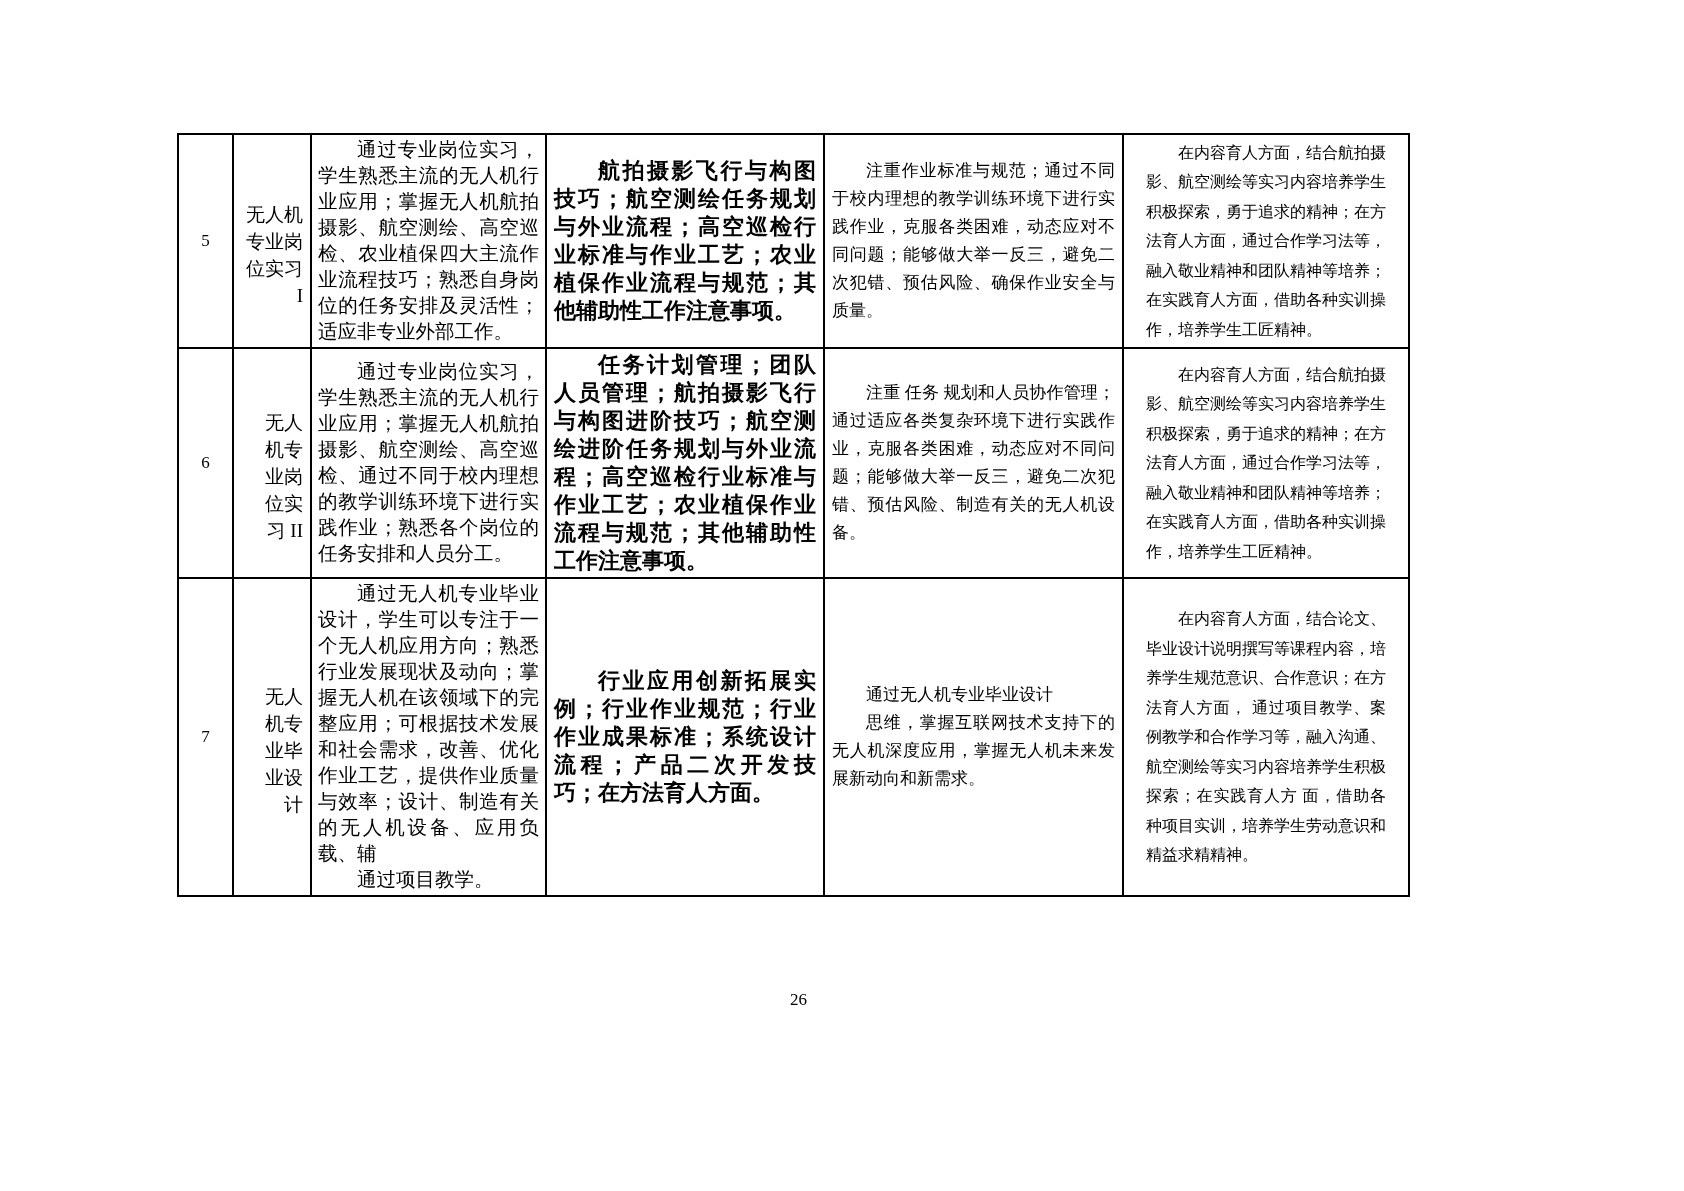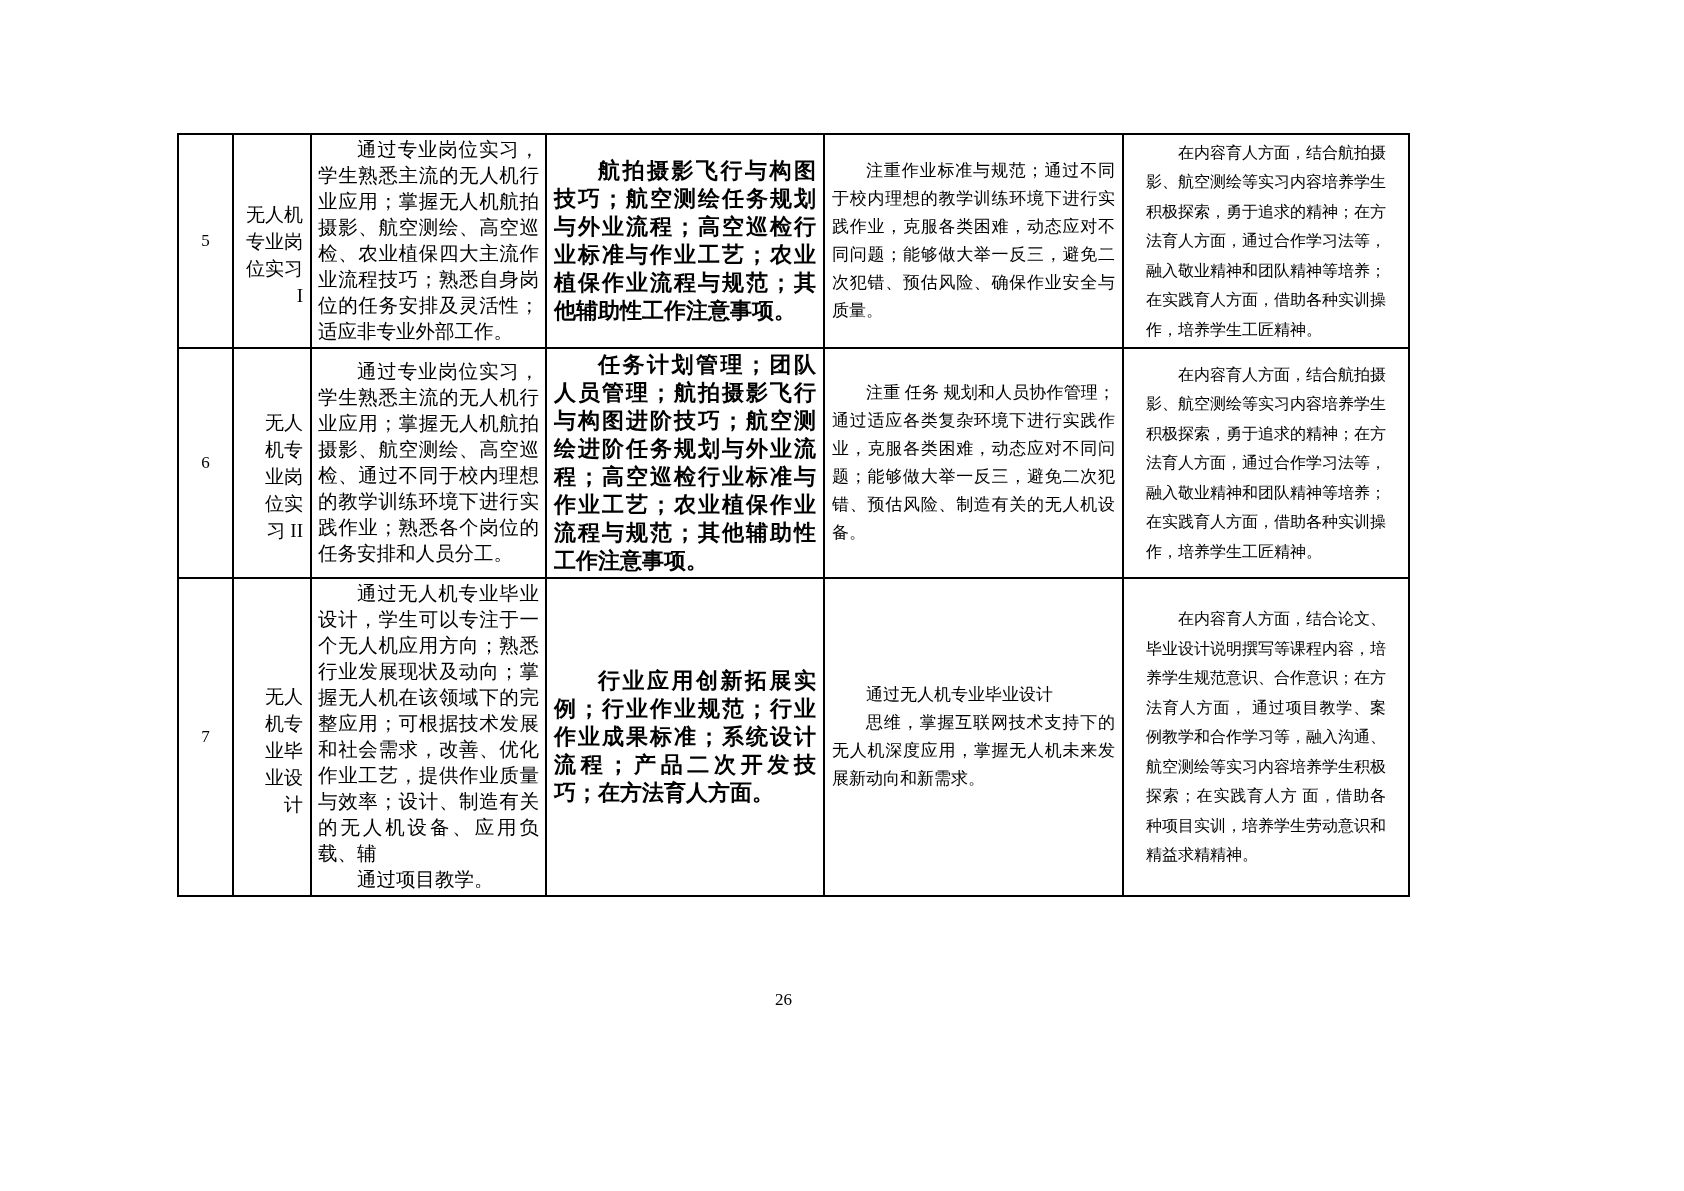--- a/index.html
+++ b/index.html
@@ -66,21 +66,21 @@
     text-align: justify;
   }
   .c-ideo {
     font-size: 16px;
     line-height: 29.5px;
     text-align: justify;
     padding: 2px 22px;
   }
   .page-number {
     position: absolute;
-    left: 168px;
+    left: 183px;
     width: 1231px;
     top: 990px;
     text-align: center;
     font-size: 17px;
   }
 </style>
 </head>
 <body>
 
 <div class="page">

